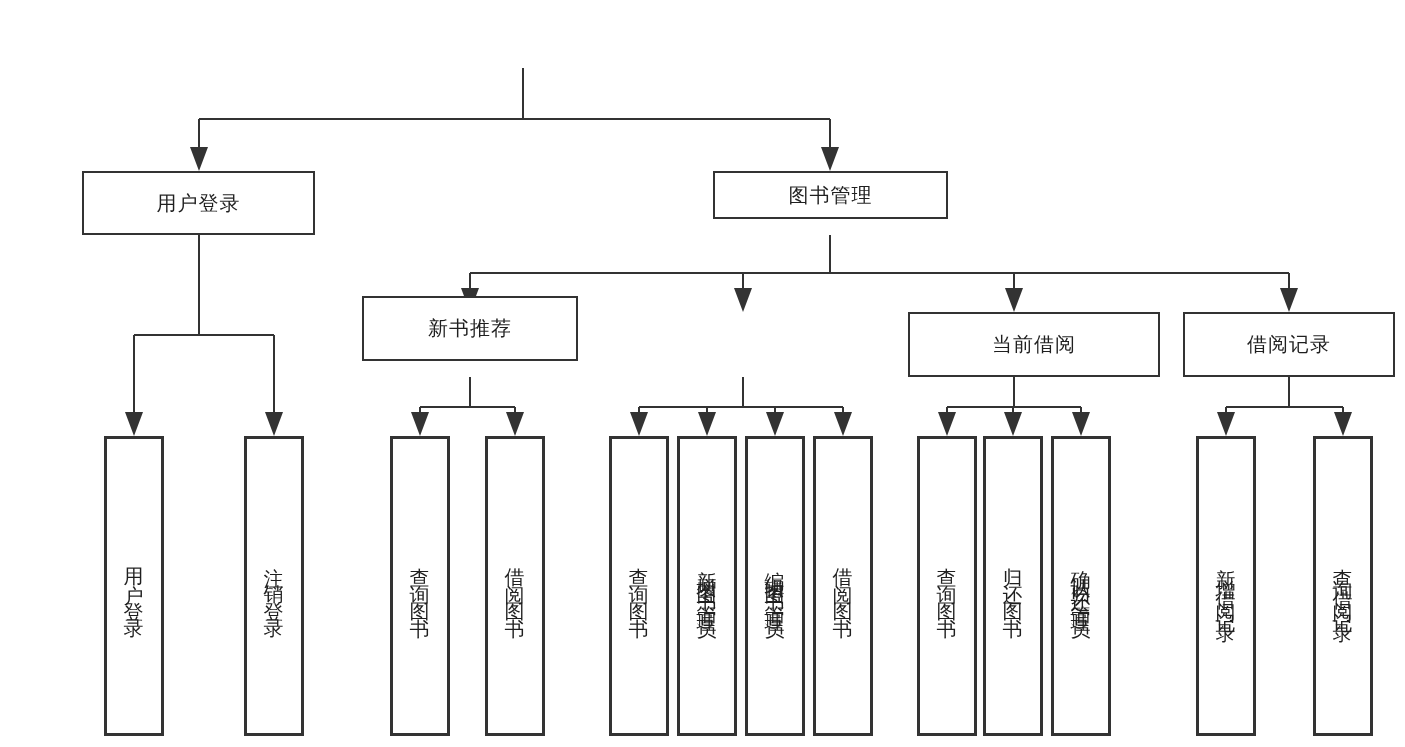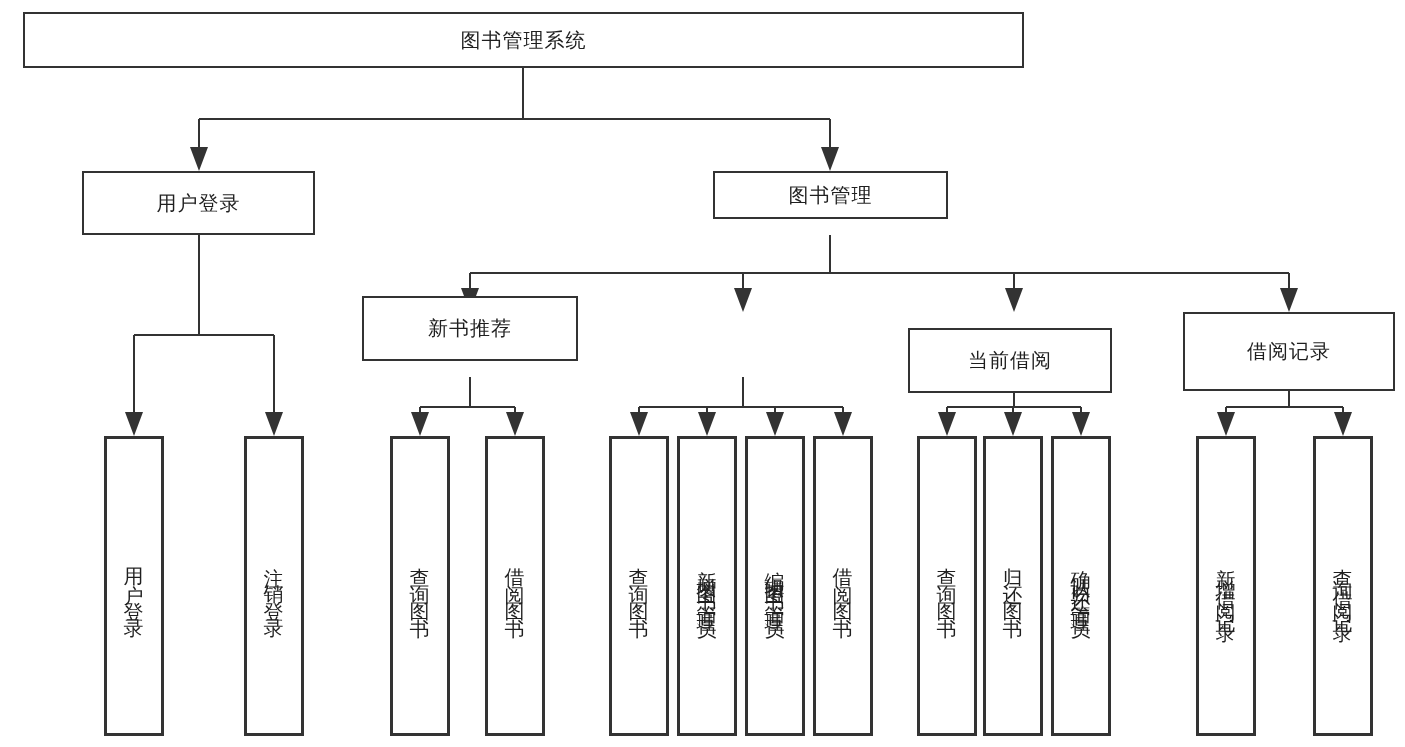--- a/index.html
+++ b/index.html
@@ -72,38 +72,35 @@
       <path d="M766 412 L784 412 L775 436 Z"></path>
       <path d="M834 412 L852 412 L843 436 Z"></path>
       <path d="M938 412 L956 412 L947 436 Z"></path>
       <path d="M1004 412 L1022 412 L1013 436 Z"></path>
       <path d="M1072 412 L1090 412 L1081 436 Z"></path>
       <path d="M1217 412 L1235 412 L1226 436 Z"></path>
       <path d="M1334 412 L1352 412 L1343 436 Z"></path>
     </g>
   </svg>
 
-  <div class="hbox" style="left:23px;top:12px;width:1001px;height:56px">
-    <span>图书管理系统</span>
-  </div>
 
   <div class="hbox" style="left:82px;top:171px;width:233px;height:64px">
     <span>用户登录</span>
   </div>
   <div class="hbox" style="left:713px;top:171px;width:235px;height:48px">
     <span>图书管理</span>
   </div>
 
   <div class="hbox" style="left:362px;top:296px;width:216px;height:65px">
     <span>新书推荐</span>
   </div>
-  <div class="hbox" style="left:908px;top:328px;width:204px;height:65px">
+  <div class="hbox" style="left:908px;top:312px;width:252px;height:65px">
     <span>当前借阅</span>
   </div>
-  <div class="hbox" style="left:1183px;top:312px;width:212px;height:79px">
+  <div class="hbox" style="left:1183px;top:312px;width:212px;height:65px">
     <span>借阅记录</span>
   </div>
 
   <div class="vbox ls17" style="left:104px">
     <span>用户登录</span>
   </div>
   <div class="vbox ls17" style="left:244px">
     <span>注销登录</span>
   </div>
 

